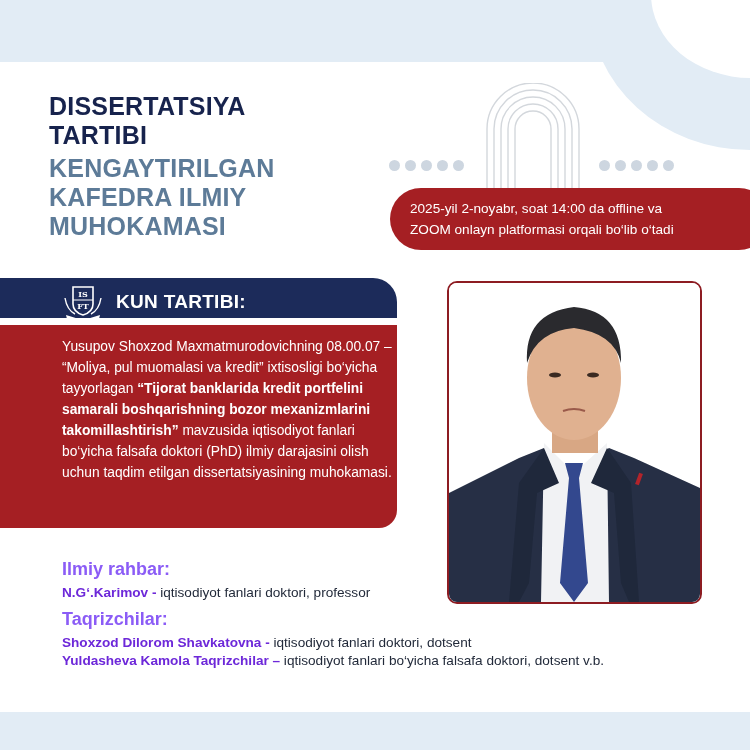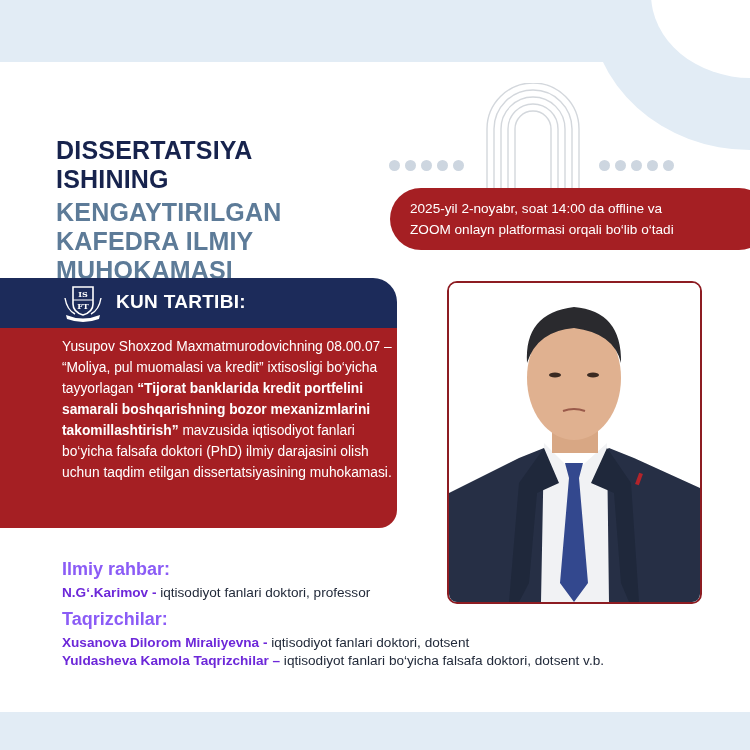--- a/index.html
+++ b/index.html
@@ -10,28 +10,28 @@
   .bottom-band { position: absolute; left: 0; top: 712px; width: 750px; height: 38px; background: #e2ecf5; }
 
   .ring { position: absolute; left: 590px; top: -140px; width: 320px; height: 290px; border-radius: 50%; background: #e2ecf5; }
   .ring-hole { position: absolute; left: 651px; top: -90px; width: 200px; height: 168px; border-radius: 50%; background: #ffffff; }
 
   .arches { position: absolute; left: 485px; top: 83px; width: 96px; height: 105px; }
 
   .dots { position: absolute; display: flex; gap: 5px; }
   .dots span { width: 11px; height: 11px; border-radius: 50%; background: #cdd6e0; display: block; }
 
-  .title { position: absolute; left: 56px; top: 92px; font-family: "Liberation Sans", sans-serif; font-weight: 900; letter-spacing: 0.2px; margin-top: 44px; }
+  .title { position: absolute; left: 49px; top: 92px; font-family: "Liberation Sans", sans-serif; font-weight: 900; letter-spacing: 0.2px; }
   .title .line { display: block; font-size: 25px; line-height: 29px; font-weight: bold; }
   .title .dark { color: #17234d; }
   .title .light { color: #5d7b98; }
 
   .date-pill { position: absolute; left: 390px; top: 188px; width: 380px; height: 62px; background: #a51f23; border-radius: 31px; color: #ffffff; padding: 10px 0 0 20px; font-size: 13.6px; line-height: 21px; font-family: "Liberation Sans", sans-serif; }
 
-  .agenda-head { position: absolute; left: 0; top: 278px; width: 397px; height: 50px; background: #1c2b5a; border-radius: 0 24px 0 0; }
+  .agenda-head { position: absolute; left: 0; top: 278px; width: 397px; height: 40px; background: #1c2b5a; border-radius: 0 24px 0 0; }
   .agenda-body { position: absolute; left: 0; top: 325px; width: 397px; height: 203px; background: #a51f23; border-radius: 0 0 18px 0; }
   .agenda-head .logo { position: absolute; left: 62px; top: 6px; width: 42px; height: 38px; }
   .agenda-head .label { position: absolute; left: 116px; top: 13px; color: #ffffff; font-family: "Liberation Sans", sans-serif; font-weight: bold; font-size: 19px; letter-spacing: 0.3px; }
 
   .agenda-text { position: absolute; left: 62px; top: 336px; width: 332px; color: #ffffff; font-family: "Liberation Sans", sans-serif; font-size: 13.8px; line-height: 21px; }
   .agenda-text b { font-weight: bold; }
 
   .photo { position: absolute; left: 447px; top: 281px; width: 255px; height: 323px; border: 2px solid #8d1c22; border-radius: 10px; overflow: hidden; background: #ffffff; }
 
   .people { position: absolute; left: 62px; top: 560px; width: 620px; font-family: "Liberation Sans", sans-serif; font-size: 13.6px; line-height: 18px; color: #222a3a; }
@@ -67,21 +67,21 @@
 <div class="dots" style="left:599px;top:160px;">
   <span></span>
     <span></span>
     <span></span>
     <span></span>
     <span></span>
 </div>
 
 <div class="title">
   <span class="line dark">DISSERTATSIYA</span>
-  <span class="line dark" style="margin-bottom:4px;">ISHINING</span>
+  <span class="line dark" style="margin-bottom:4px;">TARTIBI</span>
   <span class="line light">KENGAYTIRILGAN</span>
   <span class="line light">KAFEDRA ILMIY</span>
   <span class="line light">MUHOKAMASI</span>
 </div>
 
 <div class="date-pill">
   <div>2025-yil 2-noyabr, soat 14:00 da offline va</div>
   <div>ZOOM onlayn platformasi orqali bo‘lib o‘tadi</div>
 </div>
 
@@ -122,20 +122,20 @@
 </div>
 
 <div class="people">
   <span class="section-label">Ilmiy rahbar:</span>
   <span class="entry" style="width:320px;">
     <span class="name">N.G‘.Karimov -</span><span> iqtisodiyot fanlari doktori, professor</span>
   </span>
   <div class="gap"></div>
   <span class="section-label">Taqrizchilar:</span>
   <span class="entry">
-    <span class="name">Xusanova Dilorom Miraliyevna -</span><span> iqtisodiyot fanlari doktori, dotsent</span>
+    <span class="name">Shoxzod Dilorom Shavkatovna -</span><span> iqtisodiyot fanlari doktori, dotsent</span>
   </span>
   <span class="entry" style="width:600px;">
     <span class="name">Yuldasheva Kamola Taqrizchilar –</span><span> iqtisodiyot fanlari bo‘yicha falsafa doktori, dotsent v.b.</span>
   </span>
 </div>
 
 <div class="bottom-band"></div>
 
 </body></html>

